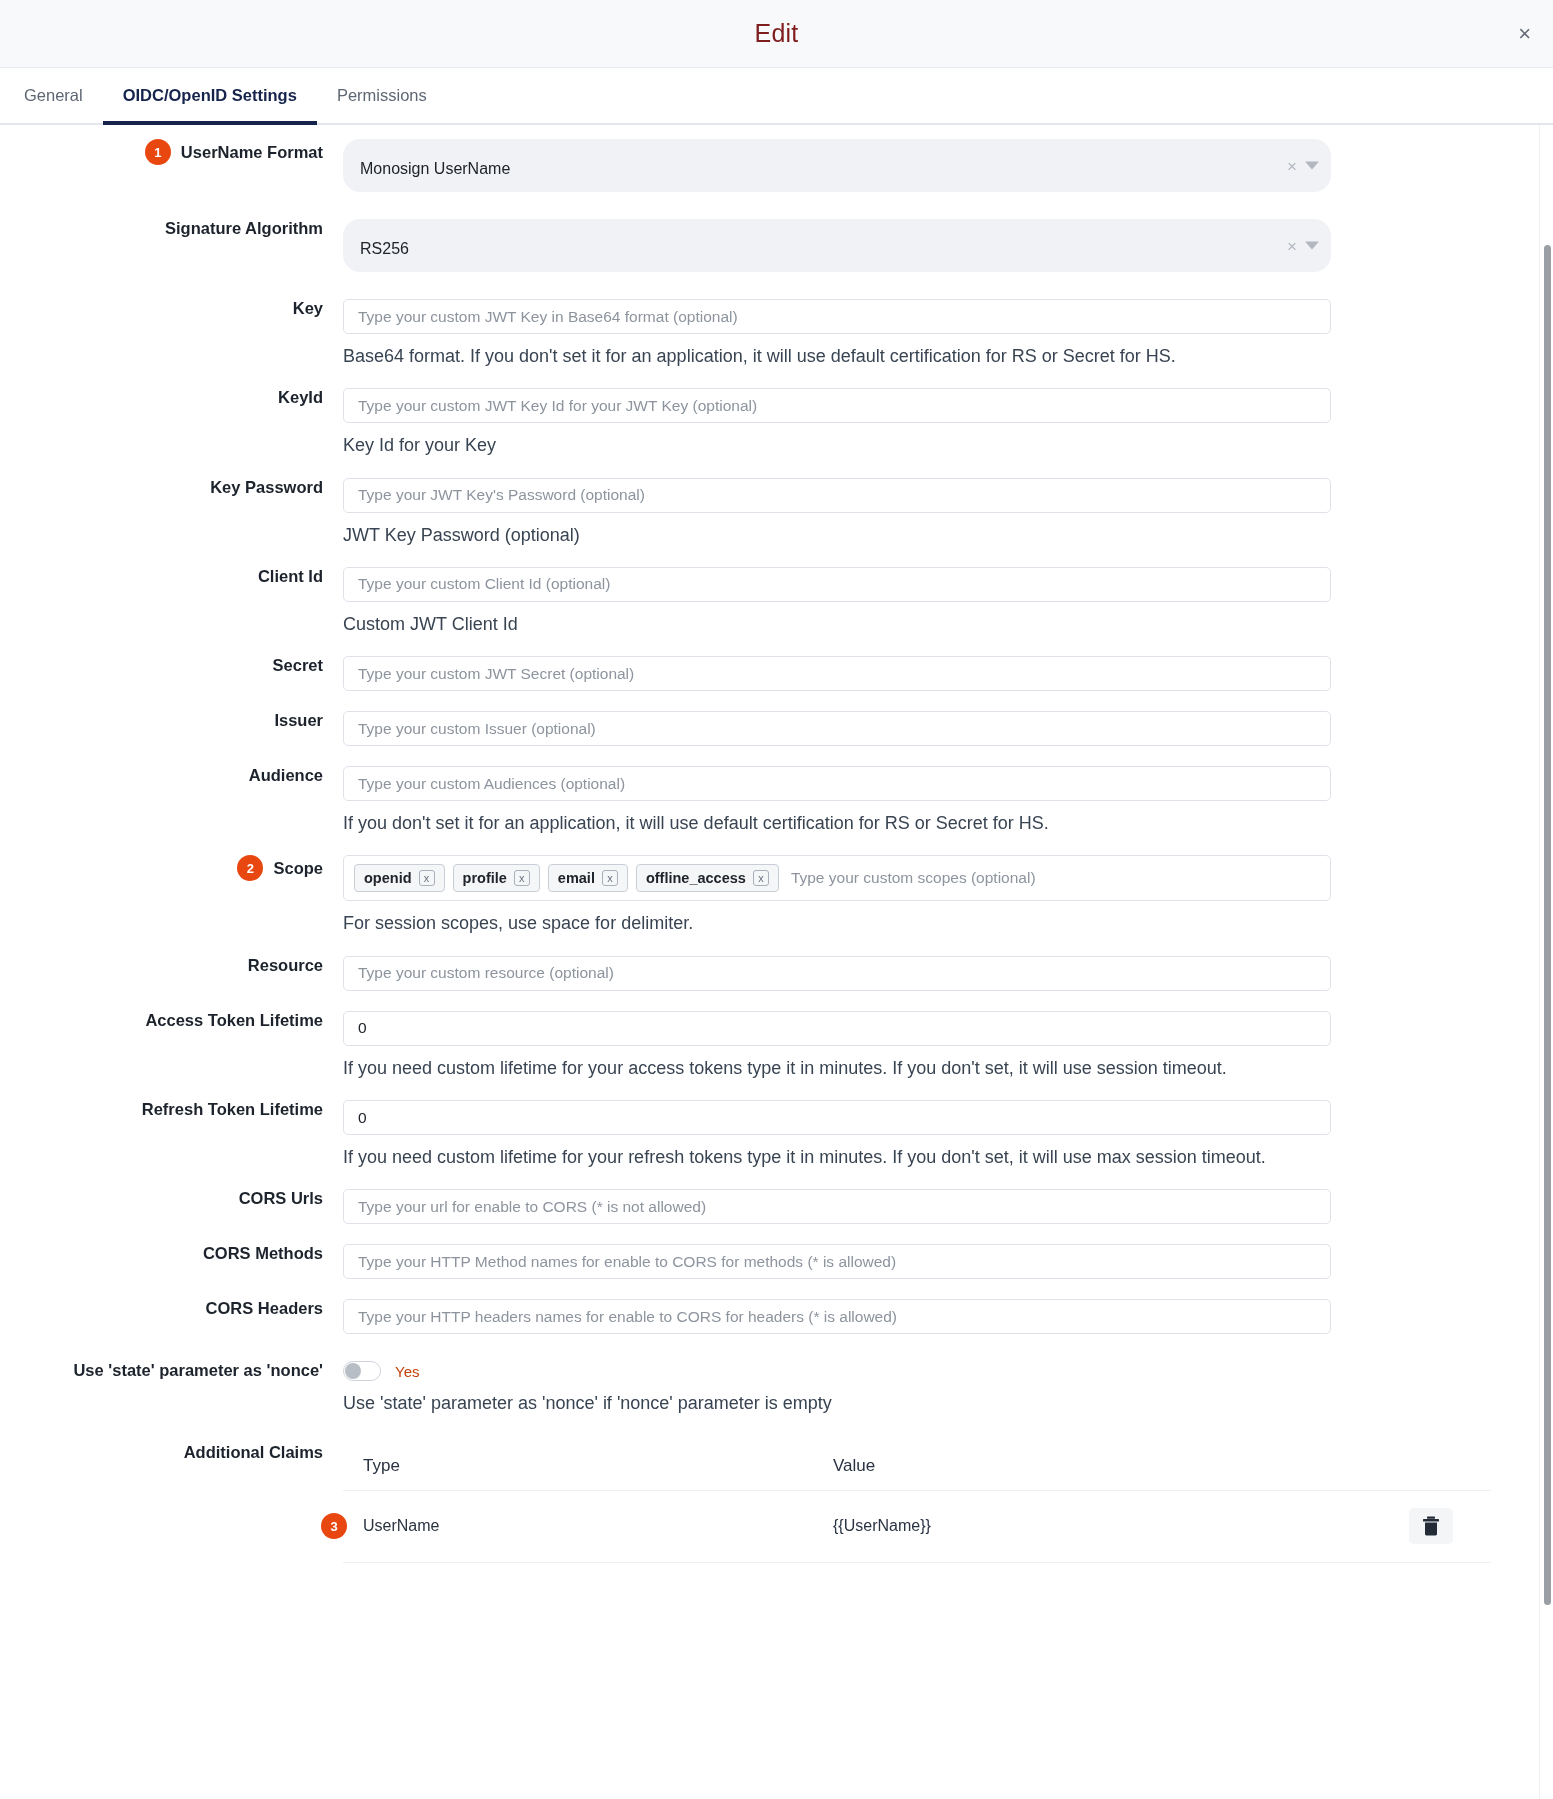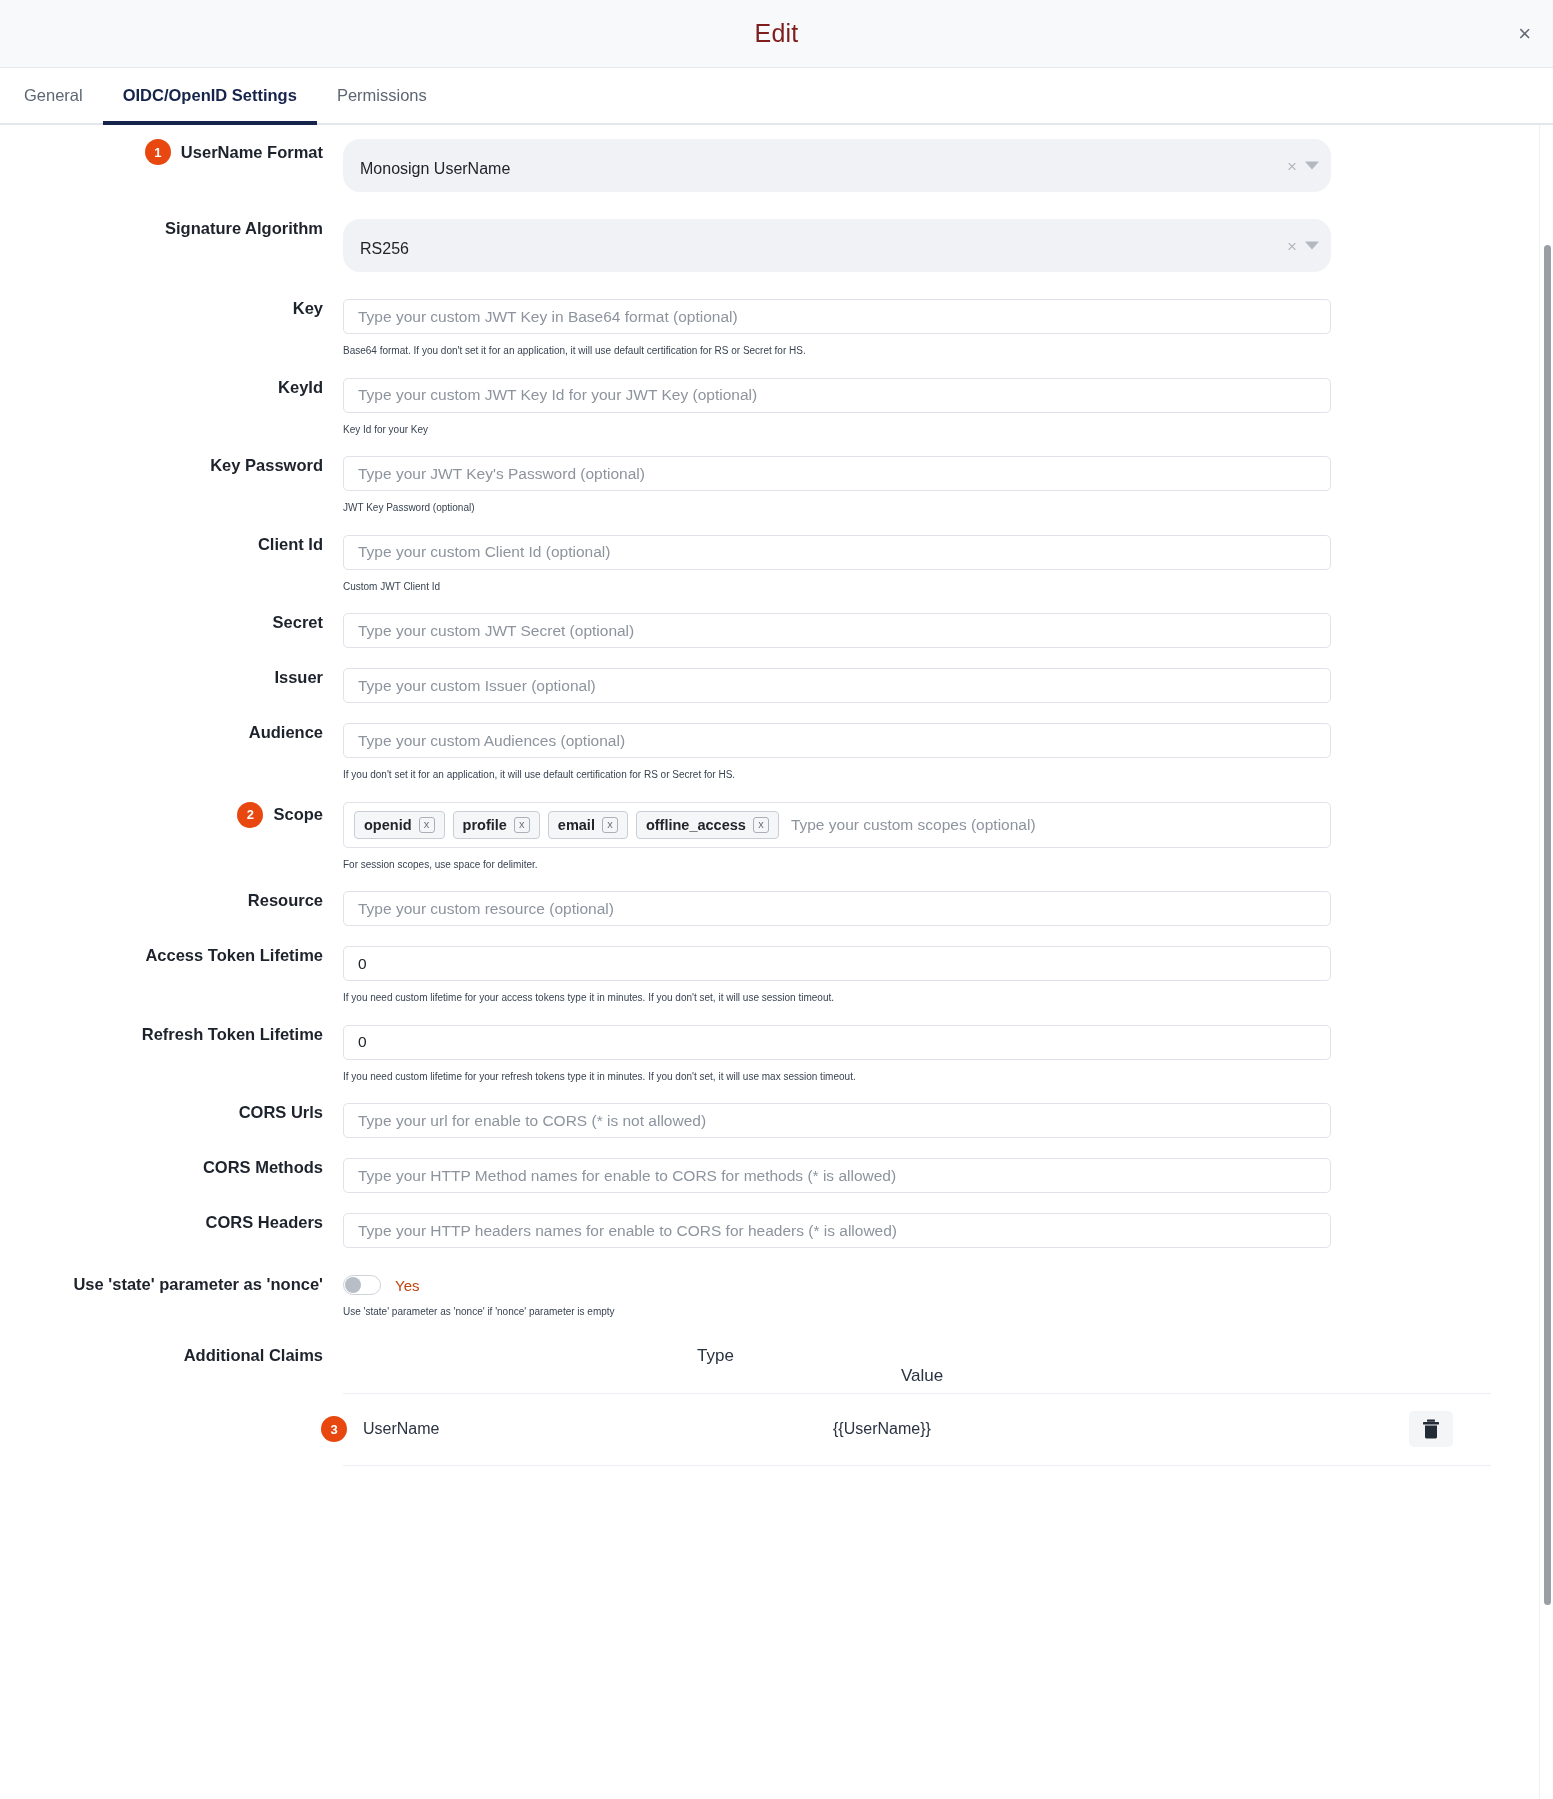--- a/index.html
+++ b/index.html
@@ -185,21 +185,21 @@
     color: #b3b8c0;
   }
   .sel-x { font-size: 17px; line-height: 1; }
   .sel-caret {
     width: 0; height: 0;
     border-left: 7px solid transparent;
     border-right: 7px solid transparent;
     border-top: 8px solid #b3b8c0;
   }
   .helper {
-    font-size: 10px;
+    font-size: 18px;
     color: #394452;
     margin-top: 10px;
     line-height: 1.35;
   }
   .gap-lg { height: 27px; }
   .gap-sm { height: 20px; }
   
   .chips-field {
     width: 100%;
     min-height: 46px;
@@ -272,21 +272,20 @@
   .toggle-text { font-size: 15px; color: #c2410c; }
   
   .claims-table { width: 100%; }
   .claims-head {
     display: flex;
     align-items: center;
     height: 48px;
     border-bottom: 1px solid #eceff3;
     font-size: 17px;
     color: #2a3342;
-    flex-direction: column;
   }
   .claims-row {
     display: flex;
     align-items: center;
     height: 72px;
     border-bottom: 1px solid #eceff3;
     font-size: 16px;
     color: #2a3342;
     position: relative;
   }

